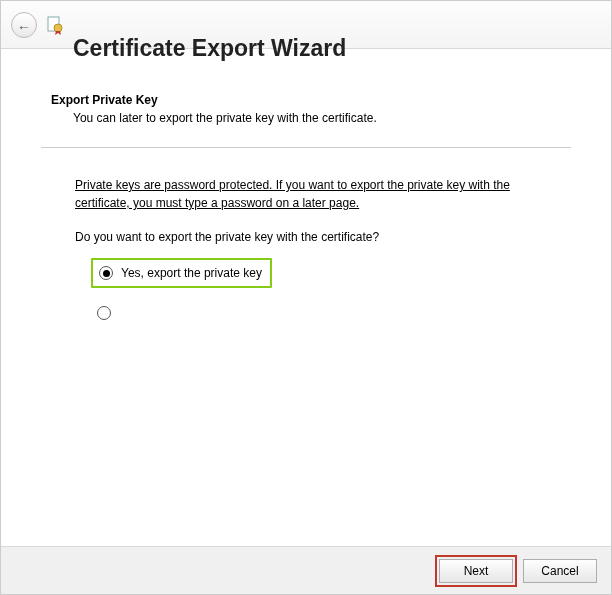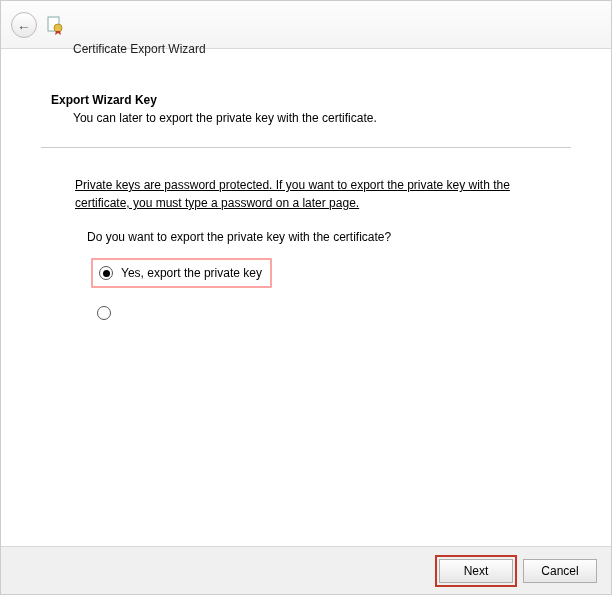--- a/index.html
+++ b/index.html
@@ -33,22 +33,22 @@
     display: flex; align-items: center; justify-content: center;
     font-size: 14px; color: #555;
     cursor: pointer;
   }
   .wizard-icon {
     width: 20px; height: 20px;
     display: flex; align-items: center; justify-content: center;
   }
   .wizard-icon svg { width: 20px; height: 20px; }
   .title-text {
-    font-size: 12px;
-    font-weight: 400;
+    font-size: 23px;
+    font-weight: 700;
     color: #222;
     margin-top: 48px;
   }
   .body {
     flex: 1;
     padding: 44px 50px 20px 50px;
     position: relative;
   }
   .section-title {
     font-weight: 700;
@@ -64,33 +64,33 @@
     margin: 22px 0 0 -10px;
     width: calc(100% + 20px);
   }
   .info {
     margin: 28px 0 0 24px;
     line-height: 1.5;
     max-width: 500px;
     text-decoration: underline;
   }
   .question {
-    margin: 18px 0 0 36px;
+    margin: 18px 0 0 24px;
   }
   .options {
     margin: 14px 0 0 40px;
   }
   .option-row {
     display: flex; align-items: center;
     padding: 6px 8px 6px 6px;
     margin-bottom: 12px;
     width: fit-content;
   }
   .option-row.highlight {
-    border: 2px solid #fca5a5;
+    border: 2px solid #84cc16;
     border-radius: 1px;
   }
   .radio {
     width: 14px; height: 14px;
     border: 1px solid #555;
     border-radius: 50%;
     margin-right: 8px;
     display: flex; align-items: center; justify-content: center;
     background: #fff;
   }
@@ -135,21 +135,21 @@
       <svg viewBox="0 0 20 20">
         <rect x="3" y="2" width="11" height="14" fill="#fff" stroke="#8aa" stroke-width="1"></rect>
         <circle cx="13" cy="13" r="4" fill="#e6c04d" stroke="#b89020" stroke-width="1"></circle>
         <path d="M11 16 L10 20 L13 18 L16 20 L15 16" fill="#c0392b"></path>
       </svg>
     </div>
     <div class="title-text">Certificate Export Wizard</div>
   </div>
 
   <div class="body">
-    <div class="section-title">Export Wizard Key</div>
+    <div class="section-title">Export Private Key</div>
     <div class="section-sub">You can later to export the private key with the certificate.</div>
     <hr class="hr">
     <div class="info">Private keys are password protected. If you want to export the private key with the certificate, you must type a password on a later page.</div>
     <div class="question">Do you want to export the private key with the certificate?</div>
 
     <div class="options">
       <label class="option-row highlight">
         <span class="radio checked"></span>
         <span>Yes, export the private key</span>
       </label>

